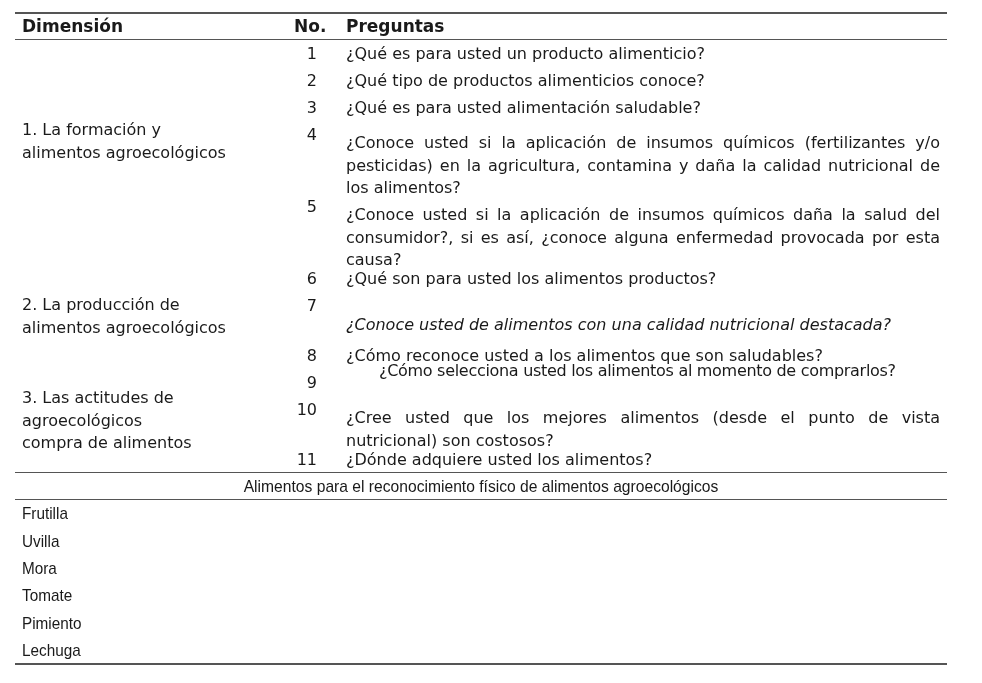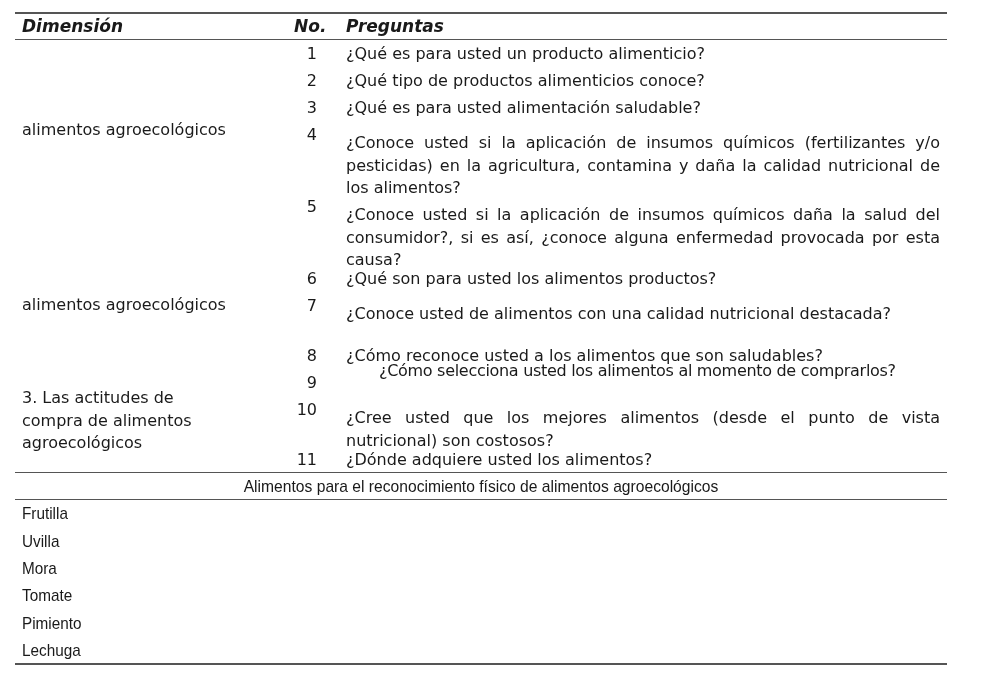--- a/index.html
+++ b/index.html
@@ -1,20 +1,20 @@
 <!DOCTYPE html>
 <html><head>
   <meta charset="utf-8">
   <style>
     html, body { margin:0; padding:0; background:#ffffff; }
     body { width:982px; height:683px; position:relative; overflow:hidden;
       font-family:"DejaVu Sans", sans-serif; color:#1a1a1a; font-size:16px; }
     .hline { position:absolute; left:15px; width:932px; background:#555; }
     .txt { position:absolute; white-space:nowrap; line-height:22px; }
-    .hdr { font-weight:bold; font-size:17px;font-style:italic; }
+    .hdr { font-weight:bold; font-size:17px; }
     .num { position:absolute; width:30px; text-align:right; line-height:22px; }
     .q { position:absolute; left:346px; width:594px; line-height:22.5px; text-align:justify; }
     .q.one { text-align-last:auto; }
     .q.multi { text-align-last:left;margin-top:8px; }
     .dim { position:absolute; left:22px; line-height:22.5px; white-space:nowrap; }
     .sub { position:absolute; left:15px; width:932px; text-align:center;
       font-family:"Liberation Sans Narrow","Liberation Sans", sans-serif; font-size:17px;
       transform:scaleX(0.92); transform-origin:center; line-height:22px; }
     .food { position:absolute; left:22px; font-family:"Liberation Sans", sans-serif;
       font-size:17px; transform:scaleX(0.9); transform-origin:left; line-height:22px; }
@@ -23,50 +23,52 @@
 <body>
 
 <div>
   <div class="hline" style="top:12px;height:1.5px;"></div>
   <div class="txt hdr" style="left:22px;top:15px;">Dimensión</div>
   <div class="txt hdr" style="left:294px;top:15px;">No.</div>
   <div class="txt hdr" style="left:346px;top:15px;">Preguntas</div>
   <div class="hline" style="top:39px;height:1px;"></div>
 
   <div class="dim" style="top:119px;">
+    <div>1. La formación y</div>
     <div>alimentos agroecológicos</div>
   </div>
   <div class="dim" style="top:294px;">
+    <div>2. La producción de</div>
     <div>alimentos agroecológicos</div>
   </div>
   <div class="dim" style="top:387px;">
     <div>3. Las actitudes de</div>
+    <div>agroecológicos</div>
     <div>compra de alimentos</div>
-    <div>agroecológicos</div>
   </div>
 
   <div class="num" style="left:287px;top:43px;">1</div>
   <div class="num" style="left:287px;top:70px;">2</div>
   <div class="num" style="left:287px;top:97px;">3</div>
   <div class="num" style="left:287px;top:124px;">4</div>
   <div class="num" style="left:287px;top:196px;">5</div>
   <div class="num" style="left:287px;top:268px;">6</div>
   <div class="num" style="left:287px;top:295px;">7</div>
   <div class="num" style="left:287px;top:345px;">8</div>
   <div class="num" style="left:287px;top:372px;">9</div>
   <div class="num" style="left:287px;top:399px;">10</div>
   <div class="num" style="left:287px;top:449px;">11</div>
 
   <div class="q one" style="top:43px;">¿Qué es para usted un producto alimenticio?</div>
   <div class="q one" style="top:70px;">¿Qué tipo de productos alimenticios conoce?</div>
   <div class="q one" style="top:97px;">¿Qué es para usted alimentación saludable?</div>
   <div class="q multi" style="top:124px;">¿Conoce usted si la aplicación de insumos químicos (fertilizantes y/o pesticidas) en la agricultura, contamina y daña la calidad nutricional de los alimentos?</div>
   <div class="q multi" style="top:196px;">¿Conoce usted si la aplicación de insumos químicos daña la salud del consumidor?, si es así, ¿conoce alguna enfermedad provocada por esta causa?</div>
   <div class="q one" style="top:268px;">¿Qué son para usted los alimentos productos?</div>
-  <div class="q multi" style="top:295px;">¿Conoce usted de alimentos con una calidad nutricional destacada?</div>
+  <div class="q multi" style="top:306px;font-style:italic;">¿Conoce usted de alimentos con una calidad nutricional destacada?</div>
   <div class="q one" style="top:345px;">¿Cómo reconoce usted a los alimentos que son saludables?</div>
   <div class="q one" style="top:360px;letter-spacing:-0.3px;margin-left:33px;">¿Cómo selecciona usted los alimentos al momento de comprarlos?</div>
   <div class="q multi" style="top:399px;">¿Cree usted que los mejores alimentos (desde el punto de vista nutricional) son costosos?</div>
   <div class="q one" style="top:449px;">¿Dónde adquiere usted los alimentos?</div>
 
   <div class="hline" style="top:472px;height:1.2px;"></div>
   <div class="sub" style="top:476px;">Alimentos para el reconocimiento físico de alimentos agroecológicos</div>
   <div class="hline" style="top:499px;height:1px;"></div>
 
   <div class="food" style="top:503px;">Frutilla</div>

